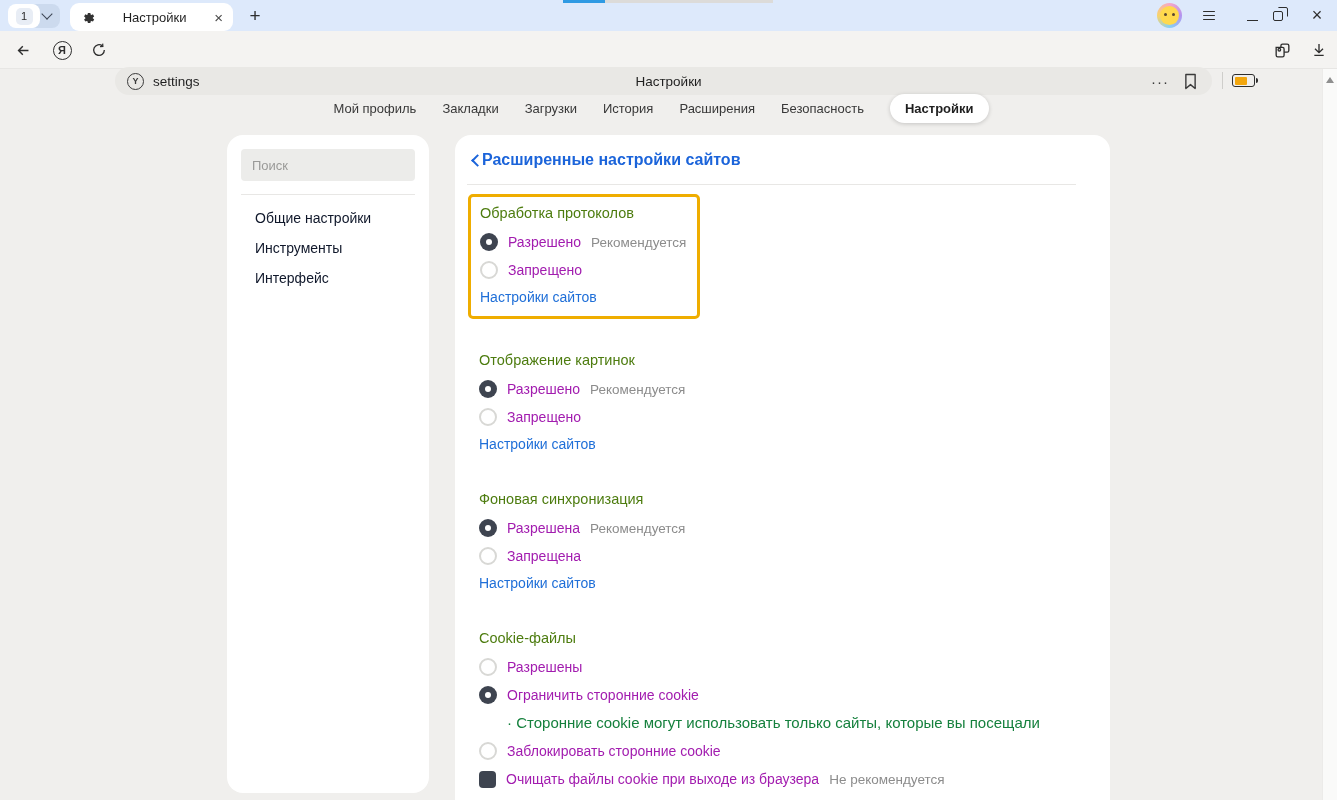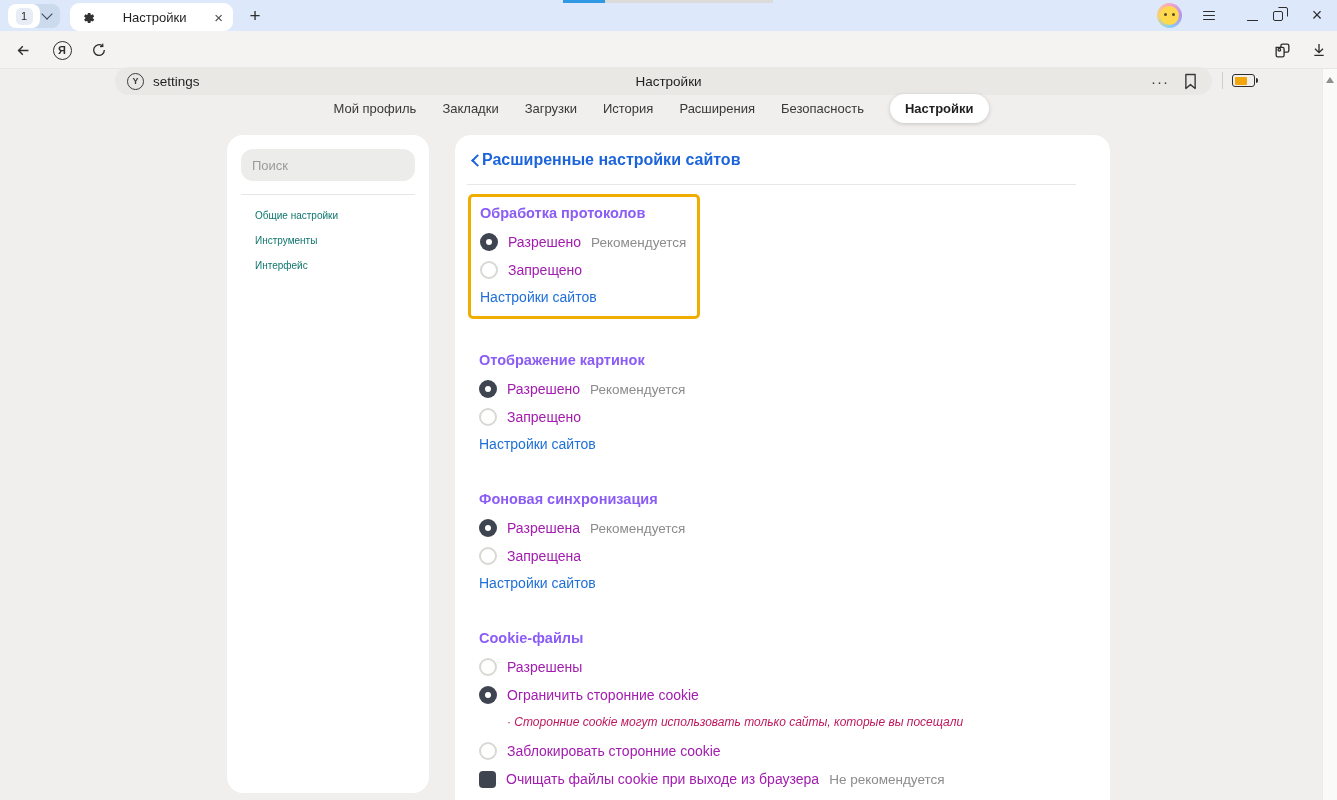--- a/index.html
+++ b/index.html
@@ -57,41 +57,41 @@
   .scrollbar { position:absolute; right:0; top:69px; width:15px; height:731px; background:#fafaf9; border-left:1px solid #ecebe9; }
   .scroll-up { position:absolute; top:8px; left:3px; width:0; height:0; border-left:4.5px solid transparent; border-right:4.5px solid transparent; border-bottom:6px solid #8f8f8f; }
 
   
   .navtabs { position:absolute; left:0; top:94px; width:1322px; display:flex; justify-content:center; align-items:center; gap:26px; }
   .navtab { font-size:13px; color:#383838; padding:7px 0; cursor:default; }
   .navtab.active { background:#ffffff; border-radius:16px; padding:7px 15px; box-shadow:0 1px 4px rgba(0,0,0,.18); font-weight:bold; color:#1f1f1f; }
 
   
   .sidebar { position:absolute; left:227px; top:135px; width:202px; height:658px; background:#fff; border-radius:16px; padding:14px; }
-  .search-input { width:100%; height:32px; background:#ececea; border:none; border-radius:12px; padding:0 11px; font-size:13px; font-family:"Liberation Sans",sans-serif; color:#000000; outline:none; }
+  .search-input { width:100%; height:32px; background:#ececea; border:none; border-radius:4px; padding:0 11px; font-size:13px; font-family:"Liberation Sans",sans-serif; color:#000000; outline:none; }
   .search-input::placeholder { color:#9a9a98; }
   .sb-divider { height:1px; background:#e8e7e5; margin:13px 0 8px 0; }
-  .sb-item { font-size:10px; color:#0f766e; padding:7px 14px; cursor:default; }
+  .sb-item { font-size:14px; color:#0f172a; padding:7px 14px; cursor:default; }
 
   .mainpanel { position:absolute; left:455px; top:135px; width:655px; height:680px; background:#fff; border-radius:16px; padding:16px 34px 0 12px; }
   .back-row { display:flex; align-items:center; gap:0; padding-left:6px; }
   .back-chevron { width:9px; height:9px; border-left:2.2px solid #1b64da; border-bottom:2.2px solid #1b64da; transform:rotate(45deg); margin-top:1px; }
   .back-title { font-size:16px; font-weight:bold; color:#1b64da; }
   .hdr-divider { height:1px; background:#e8e7e5; margin:15px 0 0 0; }
 
   .section { margin:38px 0 0 0; padding-left:12px; }
-  .section-title { font-size:14.5px; font-weight:bold; color:#8b5cf6; margin-bottom:7px; }
+  .section-title { font-size:14.5px; font-weight:normal; color:#4d7c0f; margin-bottom:7px; }
   .opt-row { display:flex; align-items:center; height:28px; }
   .radio { width:18px; height:18px; border-radius:50%; flex:0 0 auto; }
   .radio.off { border:2px solid #d8d8d5; background:#fff; }
   .radio.on  { background:#3e4450; position:relative; }
   .radio.on::after { content:""; position:absolute; left:6px; top:6px; width:6px; height:6px; border-radius:50%; background:#fff; }
   .opt-label { font-size:14px; color:#a21caf; margin-left:10px; }
   .opt-note { font-size:13.5px; color:#8c8c8c; margin-left:10px; }
-  .opt-desc { font-size:12px; color:#be185d; margin:1px 0 3px 28px; height:24px; display:flex; align-items:center;font-style:italic; }
+  .opt-desc { font-size:15px; color:#15803d; margin:1px 0 3px 28px; height:24px; display:flex; align-items:center; }
   .site-link { font-size:14px; color:#1f6fd8; margin-top:5px; display:inline-block; cursor:pointer; }
 
   .highlight-box { border:3px solid #efad00; border-radius:5px; width:max-content; padding:8px 11px 10px 9px; margin:9px 0 0 1px; }
   .highlight-box .section { margin:0; padding-left:0; }
 
   .checkbox { width:17px; height:17px; border-radius:4px; background:#3e4450; flex:0 0 auto; display:flex; align-items:center; justify-content:center; }
 
   svg.ico { display:block; }
 </style>
 </head>

